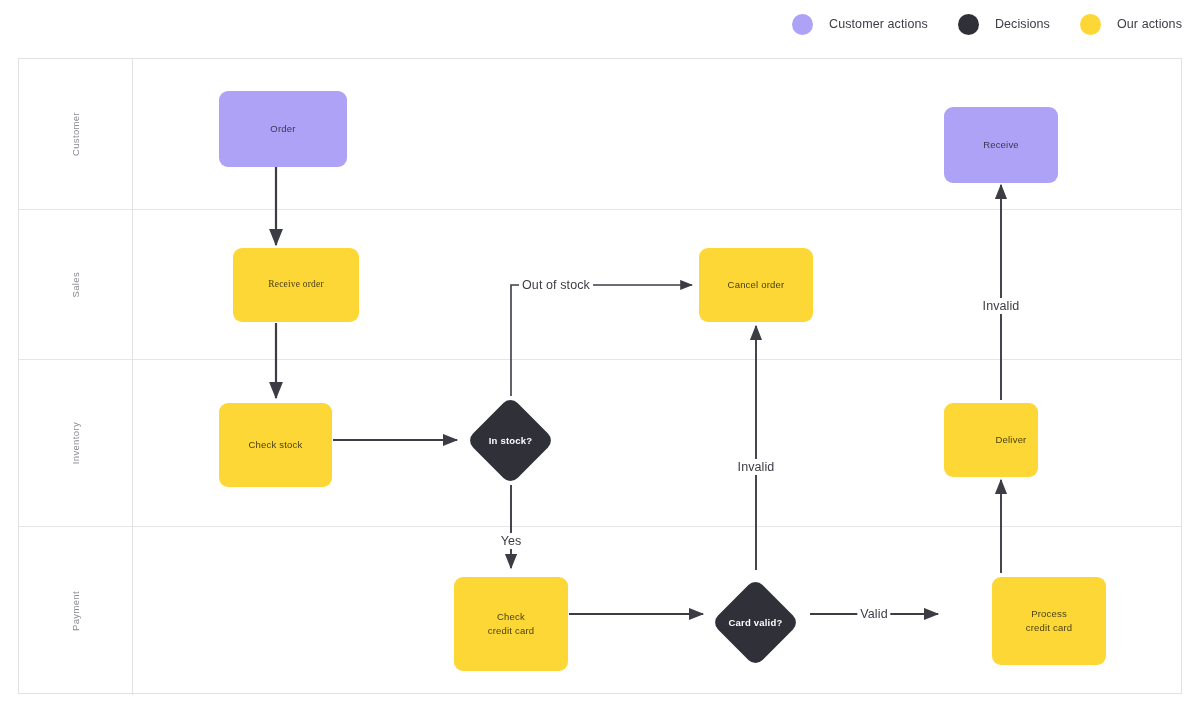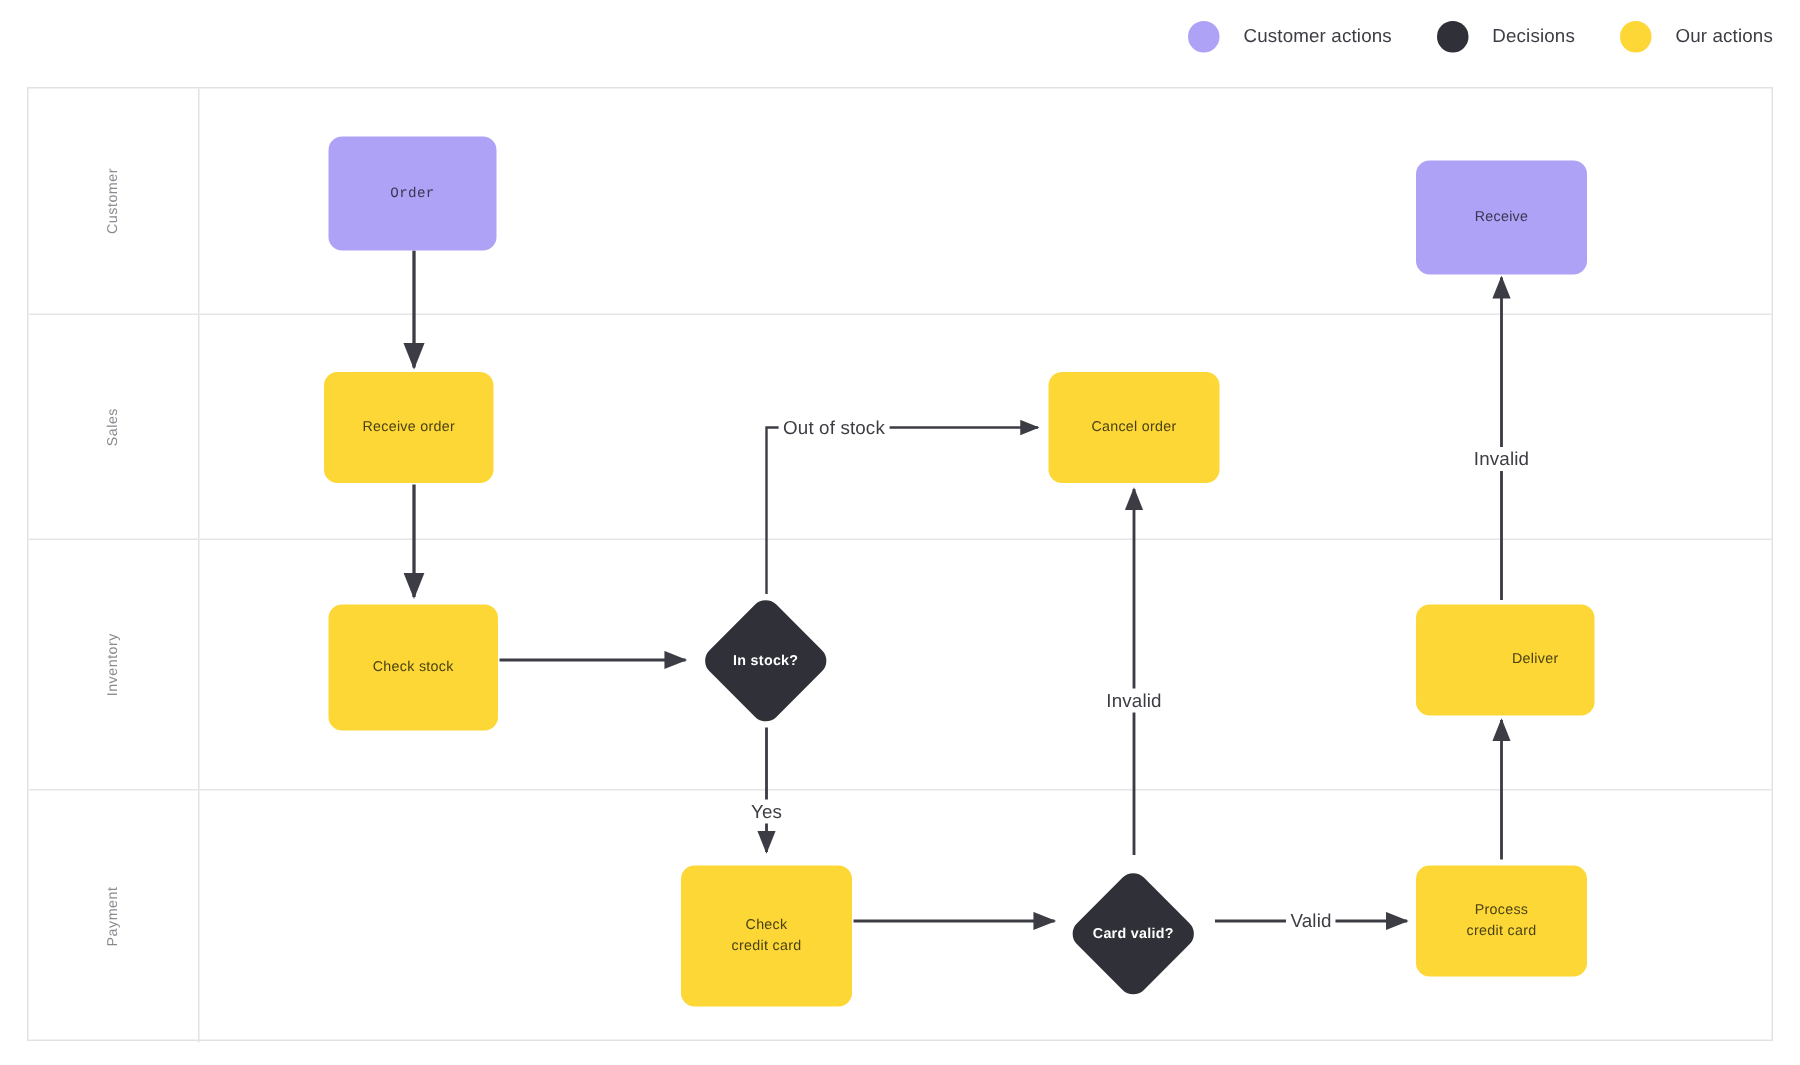--- a/index.html
+++ b/index.html
@@ -165,60 +165,60 @@
 
   <path d="M756,570 L756,326" stroke="#3c3c44" stroke-width="1.9" fill="none" marker-end="url(#ah)"></path>
 
   <path d="M810,614 L938,614" stroke="#3c3c44" stroke-width="1.9" fill="none" marker-end="url(#ah)"></path>
 
   <path d="M1001,573 L1001,480" stroke="#3c3c44" stroke-width="1.9" fill="none" marker-end="url(#ah)"></path>
 
   <path d="M1001,400 L1001,185" stroke="#3c3c44" stroke-width="1.9" fill="none" marker-end="url(#ah)"></path>
 </svg>
 
-<div class="node customer" style="left:219px;top:91px;width:112px;height:76px;font-family:Liberation Mono, monospace;">
+<div class="node customer" style="left:219px;top:91px;width:128px;height:76px;">
   <span>Order</span>
 </div>
 
 <div class="node customer" style="left:944px;top:107px;width:114px;height:76px;">
   <span>Receive</span>
 </div>
 
-<div class="node ours" style="left:216px;top:248px;width:113px;height:74px;">
+<div class="node ours" style="left:233px;top:248px;width:126px;height:74px;font-family:Liberation Serif, serif;">
   <span>Receive order</span>
 </div>
 
 <div class="node ours" style="left:699px;top:248px;width:114px;height:74px;">
   <span>Cancel order</span>
 </div>
 
 <div class="node ours" style="left:219px;top:403px;width:113px;height:84px;">
   <span>Check stock</span>
 </div>
 
 <div class="diamond-wrap" style="left:479px;top:409px;width:63px;height:63px;">
   <span class="shape"></span>
   <span class="dlabel" style="left:-20px;right:-20px;">In stock?</span>
 </div>
 
-<div class="node ours" style="left:944px;top:403px;width:119px;height:74px;padding-left:40px;">
+<div class="node ours" style="left:944px;top:403px;width:94px;height:74px;padding-left:40px;">
   <span>Deliver</span>
 </div>
 
 <div class="node ours" style="left:454px;top:577px;width:114px;height:94px;flex-direction:column;">
   <span>Check</span>
   <span>credit card</span>
 </div>
 
 <div class="diamond-wrap" style="left:724px;top:591px;width:63px;height:63px;">
   <span class="shape"></span>
   <span class="dlabel" style="left:-22px;right:-22px;">Card valid?</span>
 </div>
 
-<div class="node ours" style="left:944px;top:577px;width:114px;height:74px;flex-direction:column;">
+<div class="node ours" style="left:992px;top:577px;width:114px;height:88px;flex-direction:column;">
   <span>Process</span>
   <span>credit card</span>
 </div>
 
 <span class="edge-label" style="left:556px;top:285px;">Out of stock</span>
 
 <span class="edge-label" style="left:511px;top:541px;">Yes</span>
 
 <span class="edge-label" style="left:756px;top:467px;">Invalid</span>
 

